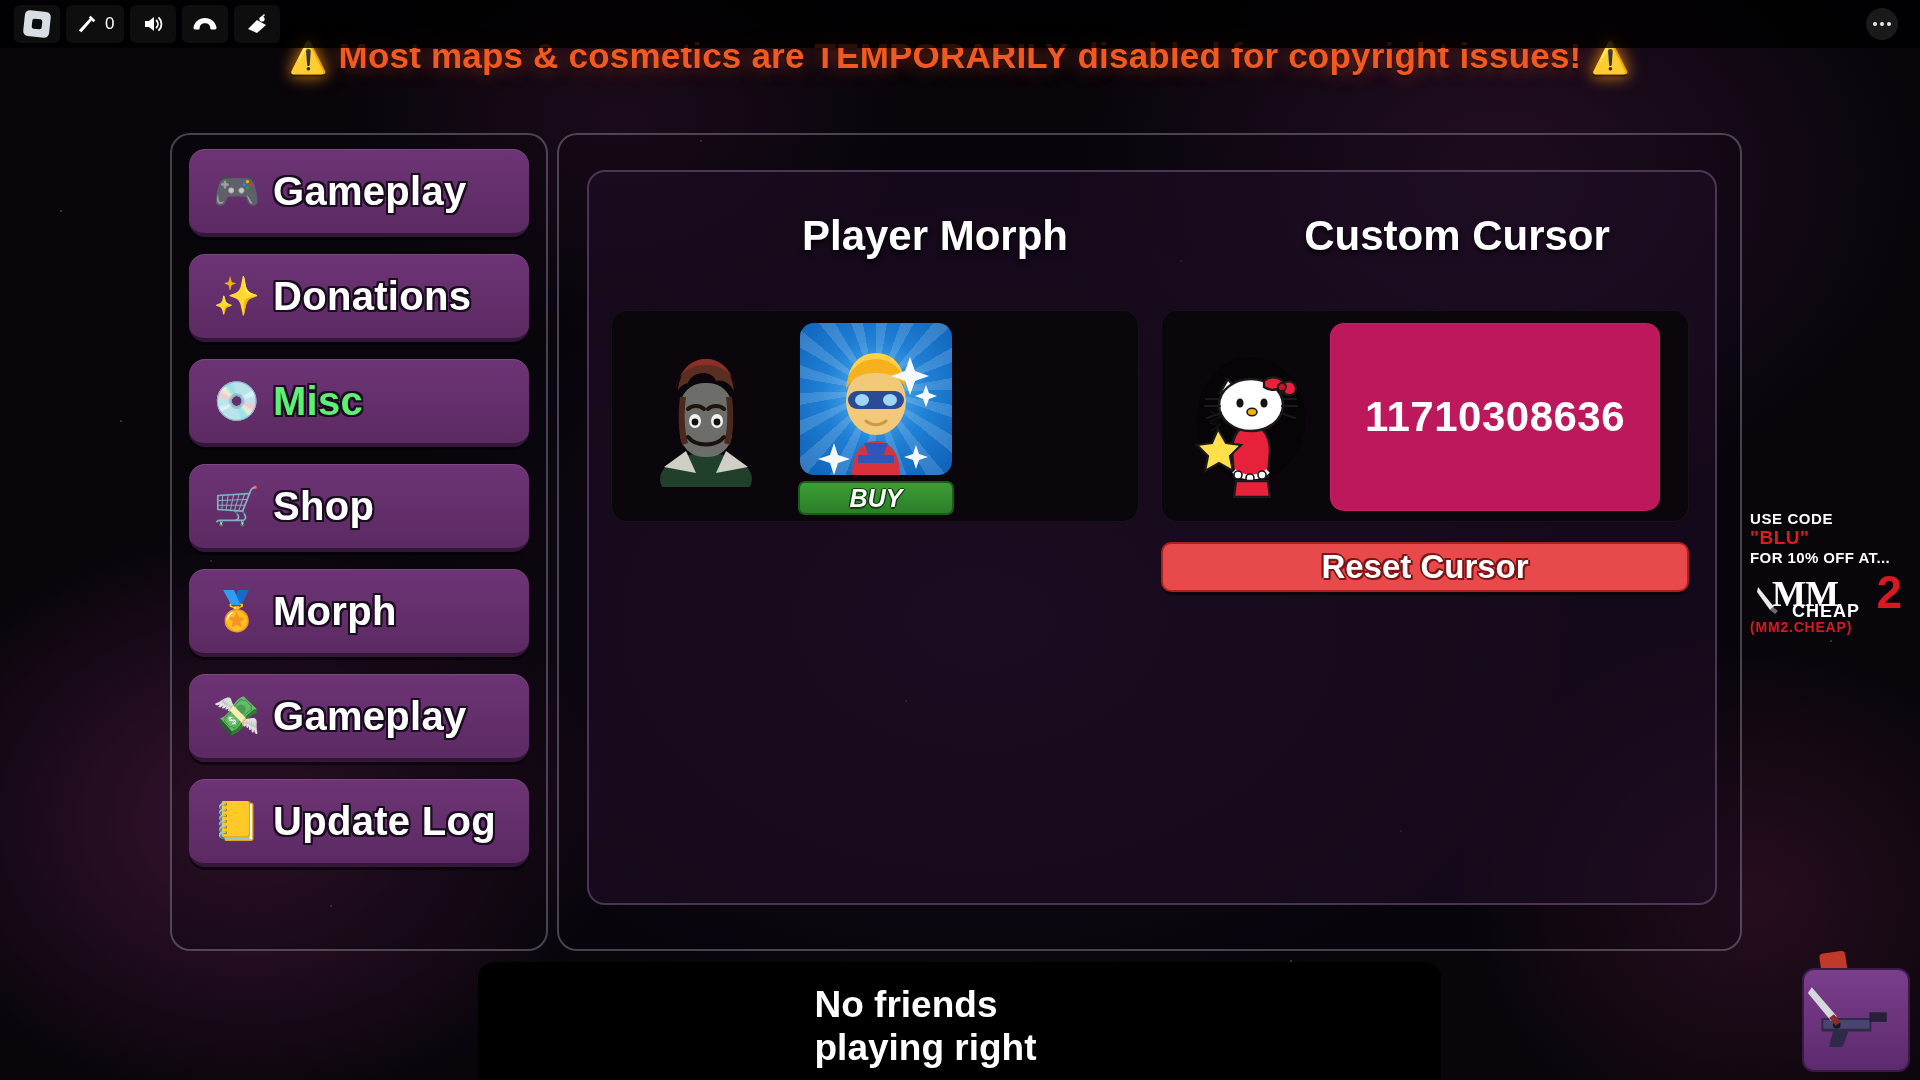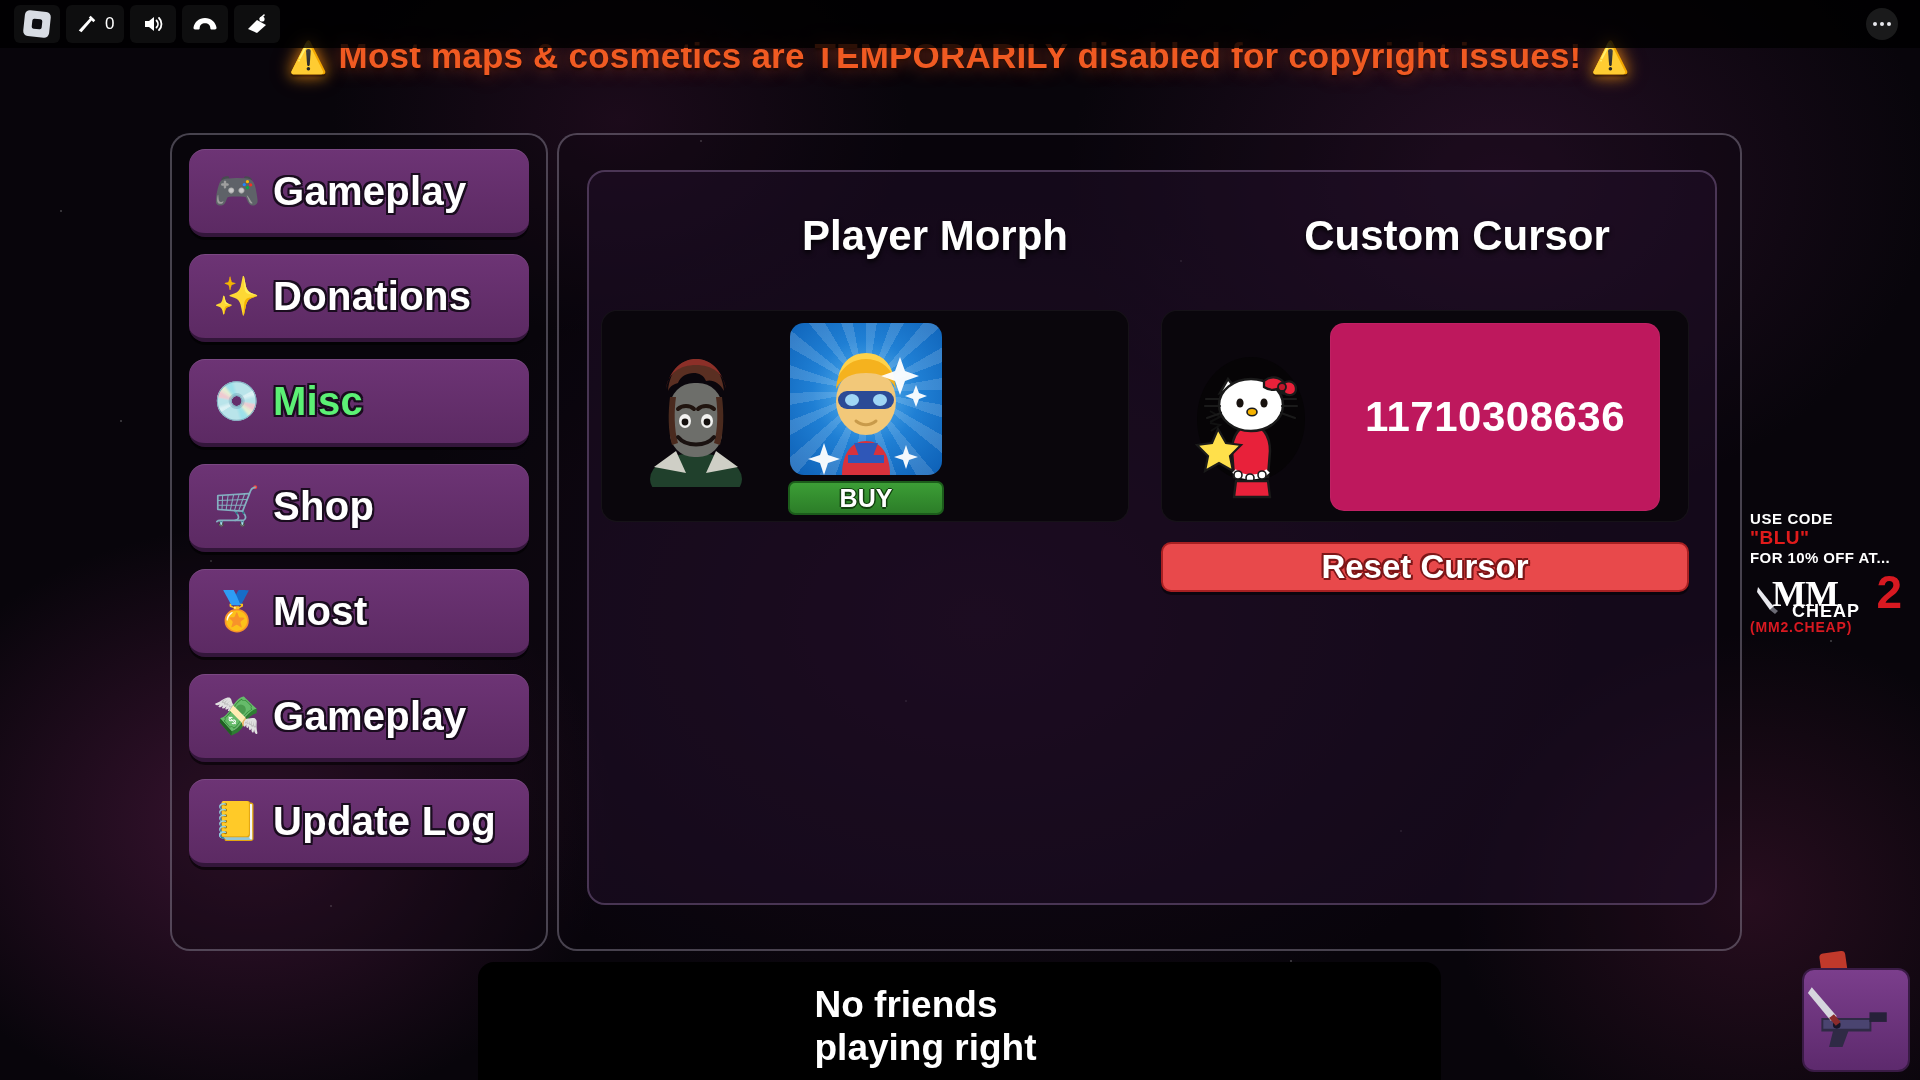--- a/index.html
+++ b/index.html
@@ -119,21 +119,21 @@
   }
   #morph-head { left: 76px; width: 540px; }
   #cursor-head { left: 598px; width: 540px; }
 
   .card {
     position: absolute;
     border-radius: 16px;
     background: #0a060c;
     border: 1px solid rgba(255,255,255,0.05);
   }
-  #morph-card { left: 12px; top: 138px; width: 528px; height: 212px; }
+  #morph-card { left: 22px; top: 138px; width: 528px; height: 212px; font-style: italic; }
   #cursor-card { left: 572px; top: 138px; width: 528px; height: 212px; }
 
   .avatar-thumb {
     position: absolute; left: 28px; top: 36px; width: 132px; height: 140px;
     border-radius: 8px; overflow: hidden;
   }
   .morph-tile {
     position: absolute; left: 188px; top: 12px; width: 152px; height: 152px;
     border-radius: 14px; overflow: hidden;
     background: radial-gradient(circle at 50% 46%, #5db7f2 0%, #1f7fd4 48%, #0d5fb5 100%);
@@ -309,21 +309,21 @@
       <span class="nav-label">Misc</span>
     </div>
 
     <div class="nav-item">
       <span class="nav-ico">🛒</span>
       <span class="nav-label">Shop</span>
     </div>
 
     <div class="nav-item">
       <span class="nav-ico">🏅</span>
-      <span class="nav-label">Most</span>
+      <span class="nav-label">Morph</span>
     </div>
 
     <div class="nav-item">
       <span class="nav-ico">💸</span>
       <span class="nav-label">Gameplay</span>
     </div>
 
     <div class="nav-item">
       <span class="nav-ico">📒</span>
       <span class="nav-label">Update Log</span>

